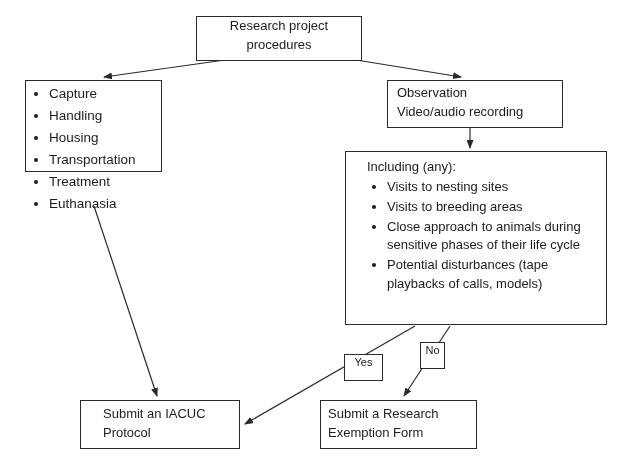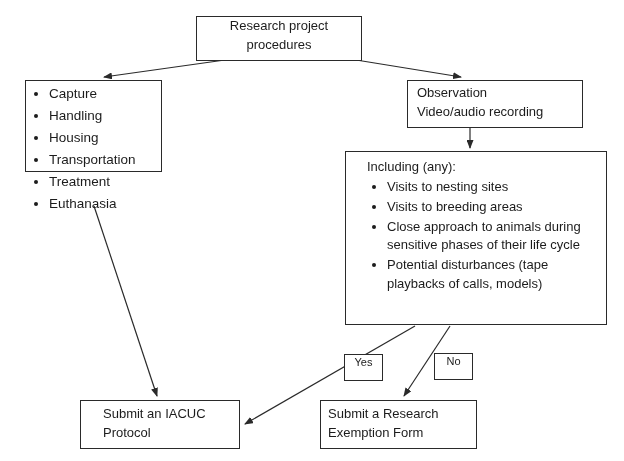--- a/index.html
+++ b/index.html
@@ -33,24 +33,24 @@
   }
   .box.centered {
     display: flex;
     flex-direction: column;
     align-items: center;
     justify-content: flex-start;
     text-align: center;
   }
   .top-box       { left: 196px; top: 16px;  width: 166px; height: 45px; }
   .left-box      { left: 25px;  top: 80px;  width: 137px; height: 92px; padding: 3px 4px 4px 2px; }
-  .obs-box       { left: 407px; top: 80px;  width: 176px; height: 48px; padding: 3px 8px 0 9px; }
+  .obs-box       { left: 387px; top: 80px;  width: 176px; height: 48px; padding: 3px 8px 0 9px; }
   .including-box { left: 345px; top: 151px; width: 262px; height: 174px; padding: 6px 8px 0 20px; }
   .yes-box       { left: 344px; top: 354px; width: 39px;  height: 27px; }
-  .no-box        { left: 420px; top: 353px; width: 39px;  height: 27px; margin-left: 14px; }
+  .no-box        { left: 420px; top: 342px; width: 25px;  height: 27px; }
   .iacuc-box     { left: 80px;  top: 400px; width: 160px; height: 49px; padding: 4px 6px 0 22px; }
   .exempt-box    { left: 320px; top: 400px; width: 157px; height: 49px; padding: 4px 6px 0 7px; }
 
   ul.bullets {
     margin: 0;
     padding-left: 21px;
     list-style-type: disc;
   }
   .left-box ul.bullets li { margin: 0 0 2.5px 0; font-size: 13.5px; }
   .including-box ul.bullets li { margin: 0 0 1px 0; }

